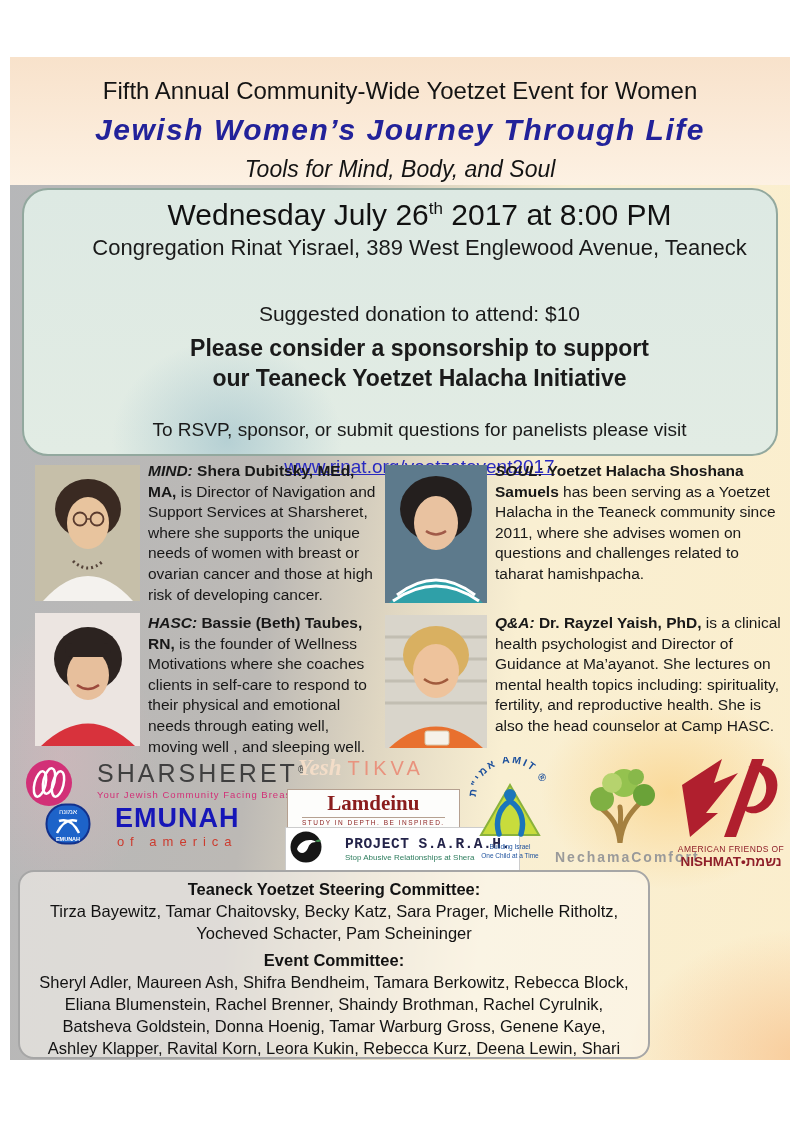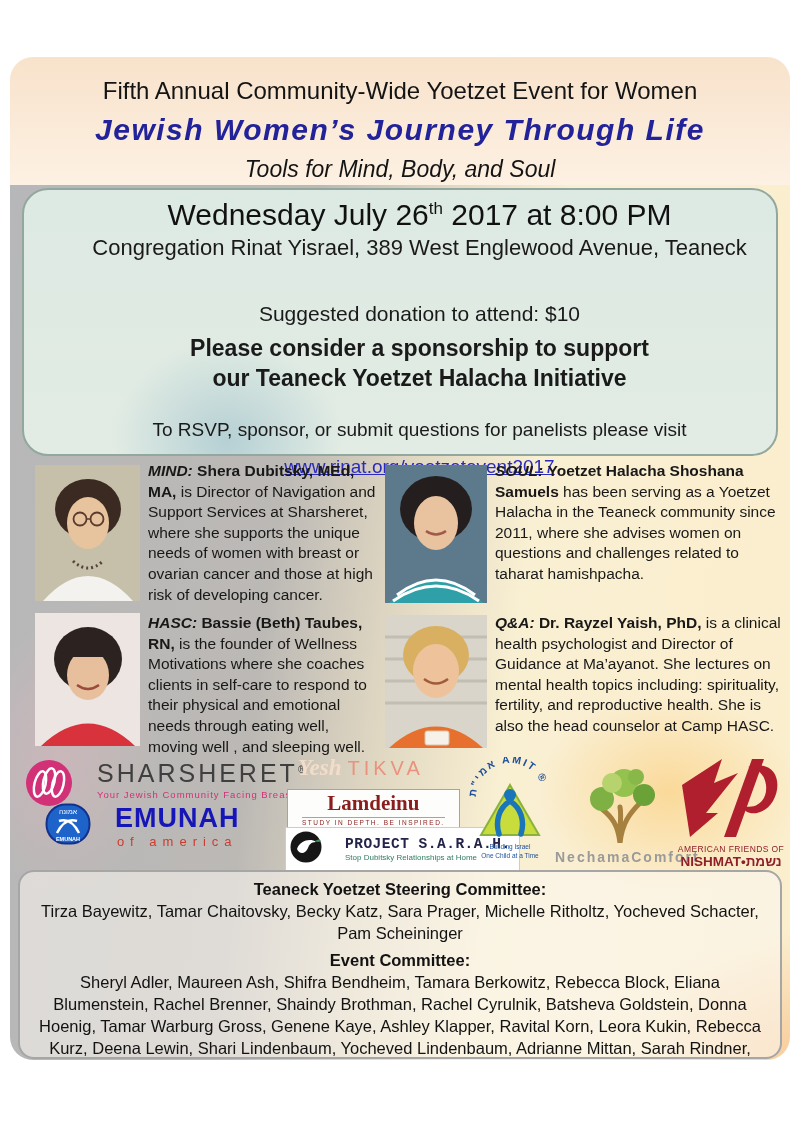--- a/index.html
+++ b/index.html
@@ -11,21 +11,20 @@
     position:absolute;left:10px;top:57px;width:780px;height:1003px;overflow:hidden;
     background-image:
       linear-gradient(180deg,#f8e2cb 0%,#fdf1e3 100%),
       radial-gradient(closest-side, rgba(250,200,110,0.55), rgba(250,200,110,0) 72%),
       radial-gradient(closest-side, rgba(247,187,130,0.65), rgba(247,187,130,0) 75%),
       radial-gradient(closest-side, rgba(228,182,190,0.40), rgba(228,182,190,0) 70%),
       linear-gradient(97deg,#b6b7b9 0%,#bcb9b5 36%,#e0d7c2 50%,#f9efd2 64%,#fbeecd 100%);
     background-size:100% 128px, 360px 270px, 460px 340px, 280px 400px, 100% 100%;
     background-position:0 0, 480px 600px, 560px 830px, -90px 500px, 0 0;
     background-repeat:no-repeat;
-    border-radius:23px;
   }
   
   .header{position:absolute;top:20px;left:0;width:100%;text-align:center;}
   .h-line1{font-size:24px;color:#141414;}
   .h-line2{font-size:30px;font-weight:bold;font-style:italic;color:#22229a;letter-spacing:1.5px;margin-top:8px;}
   .h-line3{font-size:23px;font-style:italic;color:#141414;margin-top:9px;}
   
   .event-box{
     position:absolute;top:131px;left:12px;width:756px;height:268px;box-sizing:border-box;
     border:2px solid #92a89e;border-radius:26px;text-align:center;padding-top:8px;
@@ -71,21 +70,21 @@
   .sa-tag{font-size:8px;color:#2e7d5e;margin-top:1px;}
   .amit{left:452px;top:2px;width:96px;text-align:center;}
   .amit-tag{font-size:6.5px;color:#1b4f9c;line-height:1.35;margin-top:-4px;}
   .nechama{left:545px;top:10px;width:130px;text-align:center;}
   .ne-name{font-size:14px;font-weight:bold;letter-spacing:2px;color:#9a9a9a;margin-top:2px;}
   .nishmat{left:664px;top:0;width:114px;text-align:center;}
   .ni-l1{font-size:8.5px;color:#8f1f2a;letter-spacing:0.4px;margin-top:1px;}
   .ni-l2{font-size:13.5px;font-weight:bold;color:#8f1f2a;}
   
   .committee{
-    position:absolute;left:8px;top:813px;width:764px;height:189px;box-sizing:border-box;
+    position:absolute;left:8px;top:813px;width:632px;height:189px;box-sizing:border-box;
     border:2px solid #a6a6a6;border-radius:16px;background:rgba(252,248,242,0.55);
     text-align:center;padding:7px 16px;font-size:16.5px;line-height:1.33;color:#121212;
   }
   .c-title{font-weight:bold;}
   .c-gap{height:5px;}
 </style>
 </head>
 <body>
 
 <div class="flyer">
@@ -217,21 +216,21 @@
     <div class="logo sarah">
       <span>
         <svg width="34" height="34" viewBox="0 0 34 34">
           <circle cx="17" cy="17" r="15.5" fill="#161616"></circle>
           <path d="M8,19 C11,10 22,8 27,12 C22,12 20,15 19,18 C16,25 10,24 8,19 Z" fill="#ffffff"></path>
           <path d="M26,11 q4,-3 6,0 q-3,2 -6,0 Z" fill="#3f8f4f"></path>
         </svg>
       </span>
       <span class="sa-text">
         <div class="sa-name">PROJECT S.A.R.A.H.</div>
-        <div class="sa-tag">Stop Dubitsky Relationships at Home</div>
+        <div class="sa-tag">Stop Abusive Relationships at Shera</div>
       </span>
     </div>
 
     <div class="logo amit">
       <span>
         <svg width="96" height="86" viewBox="0 0 84 86">
           <defs>
               <path id="amitarc" d="M8,40 A34,34 0 0 1 76,40" fill="none"></path>
             </defs>
           <text font-size="10.5" fill="#1b4f9c" letter-spacing="2" font-weight="bold">

